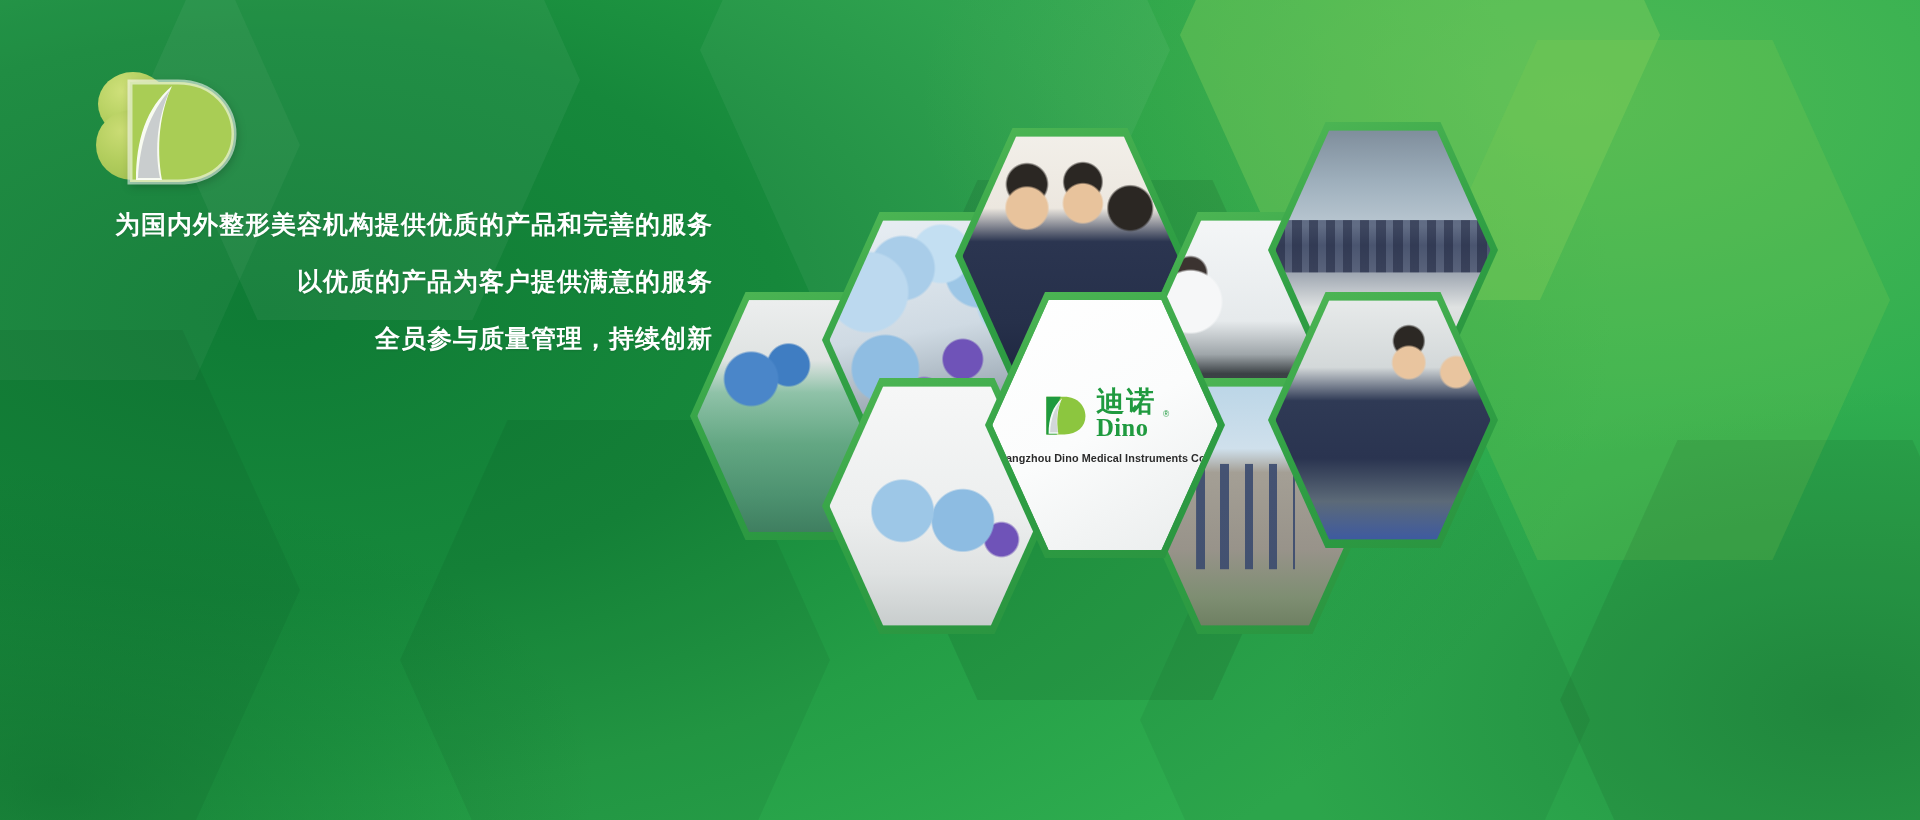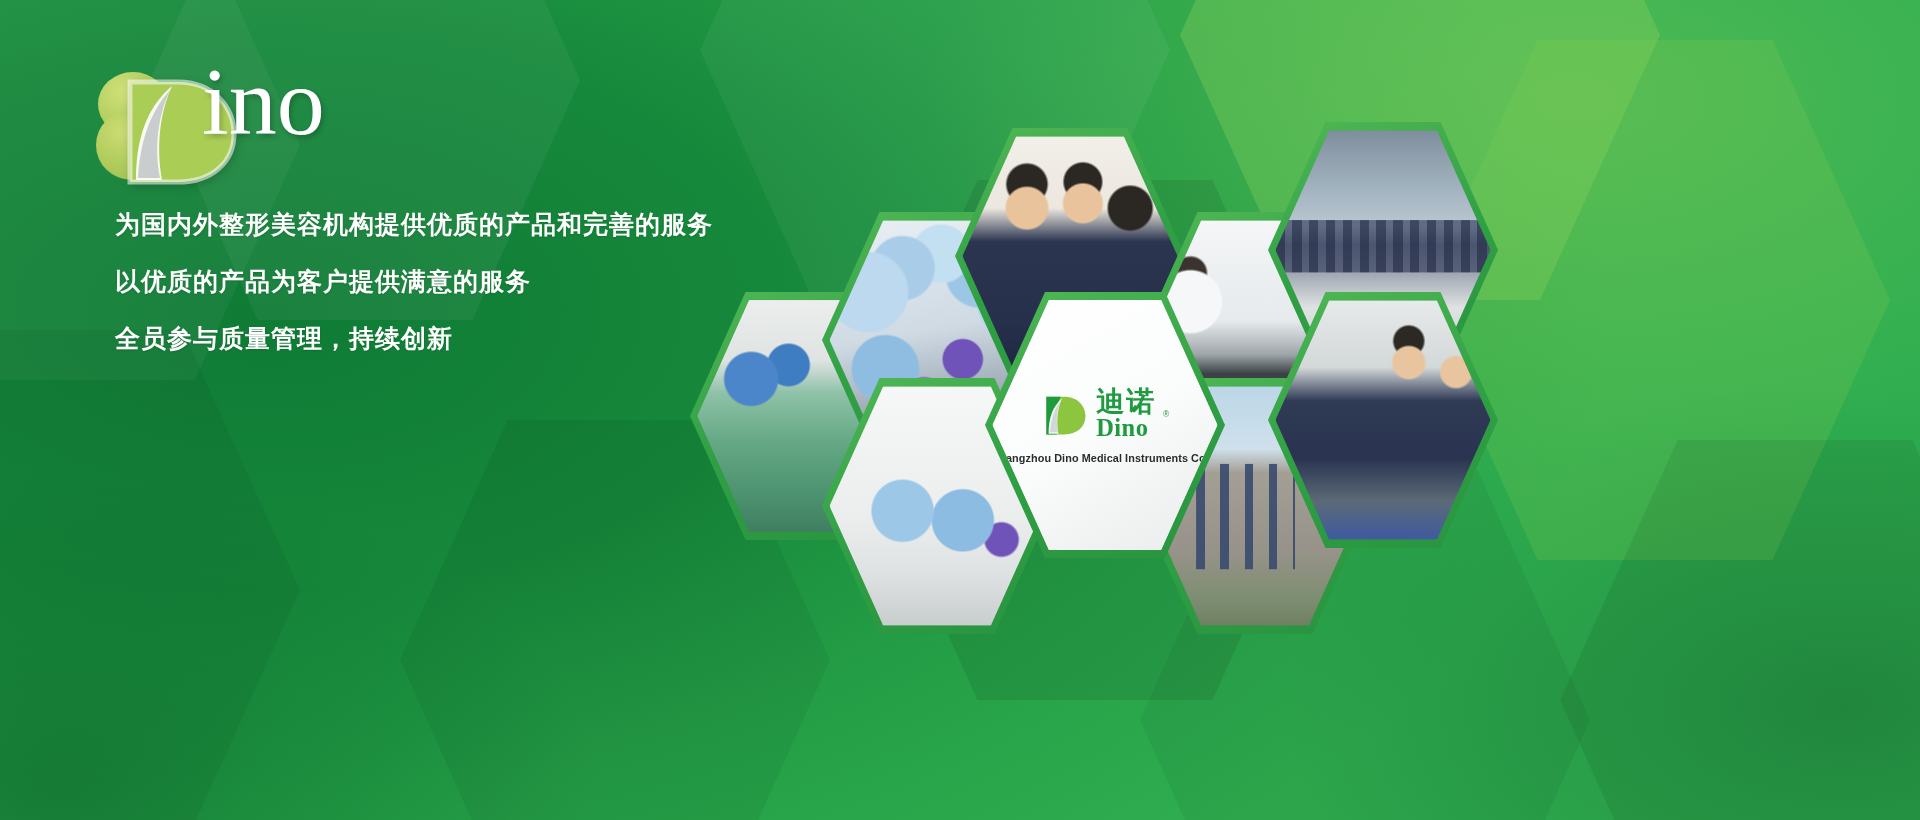--- a/index.html
+++ b/index.html
@@ -138,21 +138,21 @@
   #masthead { position:absolute; left:90px; top:62px; width:330px; height:110px; }
   .leaf-blob { position:absolute; border-radius:50%; }
   .wordmark {
     position:absolute; left:112px; top:-8px;
     font-family:"Liberation Serif", "DejaVu Serif", serif;
     font-size:96px; color:#ffffff; line-height:1;
     text-shadow: 2px 3px 5px rgba(0,0,0,.22);
   }
 
   
-  #slogans { position:absolute; left:115px; top:212px; }
+  #slogans { position:absolute; left:115px; top:212px;text-align:right; }
   .slogan {
     color:#ffffff;
     font-family:"DejaVu Sans", sans-serif;
     font-size:25px;
     font-weight:600;
     letter-spacing:1px;
     line-height:1;
     margin-bottom:32px;
     text-shadow: 0 1px 2px rgba(0,0,0,.12);
     white-space:nowrap;
@@ -186,21 +186,20 @@
     <div class="leaf-blob" style="left:6px; top:48px; width:72px; height:70px;
                 background:radial-gradient(circle at 34% 30%, #cadc74 0%, #b2cd5d 45%, #97ba4c 100%);"></div>
 
     <svg width="130" height="118" viewBox="0 0 130 118" style="position:absolute; left:26px; top:6px; filter:drop-shadow(2px 3px 4px rgba(0,0,0,.2));">
       <path d="M14 14 H62 C98 14 118 40 118 66 C118 94 96 114 62 114 H14 Z" fill="#a9cd55"></path>
       <path d="M14 14 H62 C98 14 118 40 118 66 C118 94 96 114 62 114 H14 Z" fill="none" stroke="rgba(255,255,255,.55)" stroke-width="5"></path>
       <path d="M20 112 C20 72 30 40 56 18 C44 44 40 78 46 112 Z" fill="#ffffff" opacity=".92"></path>
       <path d="M22 110 C24 74 34 44 54 22 C42 48 38 80 44 110 Z" fill="#b9bec2" opacity=".75"></path>
     </svg>
 
-    <span class="wordmark">ino</span>
   </div>
 
   <div id="slogans">
     <div class="slogan">为国内外整形美容机构提供优质的产品和完善的服务</div>
     <div class="slogan">以优质的产品为客户提供满意的服务</div>
     <div class="slogan">全员参与质量管理，持续创新</div>
   </div>
 
   <div class="hexcell hexring" style="left:690px; top:292px; width:222px; height:248px;">
     <div class="inner" style="transform:scale(.935);">

